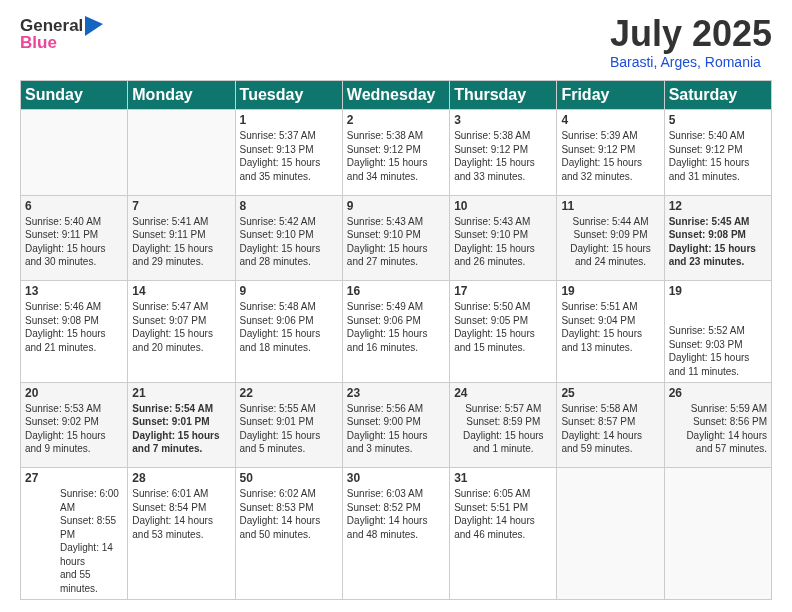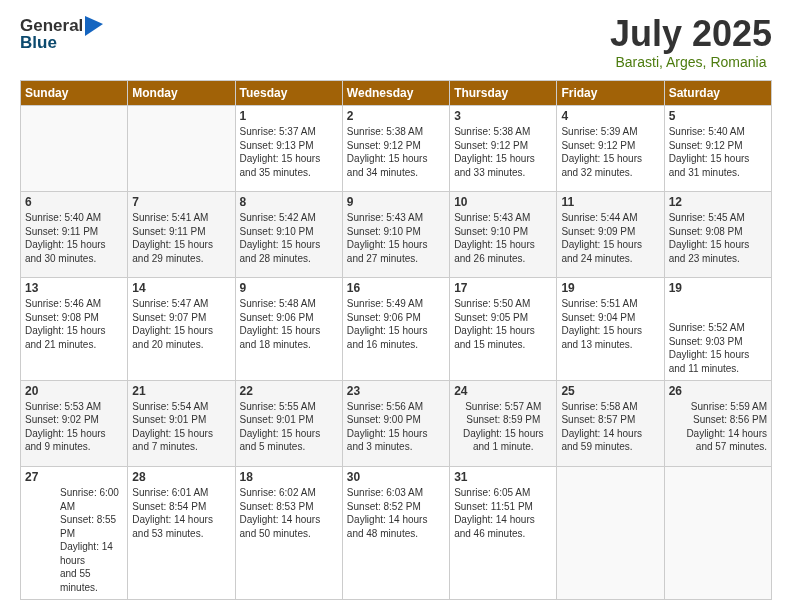--- a/index.html
+++ b/index.html
@@ -22,43 +22,43 @@
       justify-content: space-between;
       align-items: flex-start;
       margin-bottom: 10px;
     }
     .logo {
       display: flex;
       align-items: center;
     }
     .logo-general { color: #333; }
     .logo-blue { color: #1565c0; }
-    .title-block { text-align: center; }
+    .title-block { text-align: left; }
     .title-month {
       font-size: 36px;
       font-weight: bold;
       color: #333;
       line-height: 1;
     }
     .title-location {
       font-size: 14px;
-      color: #4d7c0f;
+      color: #1d4ed8;
       margin-top: 2px;
     }
     .calendar {
       flex: 1;
       border: 1px solid #ccc;
       border-collapse: collapse;
       width: 100%;
       table-layout: fixed;
     }
     .calendar th {
-      background: #a16207;
+      background: #0f766e;
       color: #fff;
-      font-size: 12px;
+      font-size: 16px;
       font-weight: bold;
       padding: 5px 4px;
       text-align: left;
       border: 1px solid #ccc;
     }
     .calendar td {
       border: 1px solid #ccc;
       vertical-align: top;
       padding: 3px 4px;
       font-size: 9.5px;
@@ -86,21 +86,21 @@
 <div class="page">
   <div class="header">
     <div class="logo">
       <div>
         <div style="display:flex;align-items:center;">
           <span class="logo-general" style="font-size:17px;font-weight:bold;">General</span>
           <svg width="18" height="20" viewBox="0 0 18 20" style="margin-left:2px;">
             <polygon points="0,0 18,8 0,20" fill="#1565c0"></polygon>
           </svg>
         </div>
-        <span class="logo-blue" style="font-size:17px;font-weight:bold;color:#0c4a6e;display:block;margin-top:-3px;">Blue</span>
+        <span class="logo-blue" style="font-size:17px;font-weight:bold;color:#ec4899;display:block;margin-top:-3px;">Blue</span>
       </div>
     </div>
     <div class="title-block">
       <div class="title-month">July 2025</div>
       <div class="title-location">Barasti, Arges, Romania</div>
     </div>
   </div>
 
   <table class="calendar">
     <thead>
@@ -185,28 +185,28 @@
           </td>
           <td class="row-shade">
             <span class="day-num">10</span>
             <div class="day-detail" style="white-space: pre-line;">Sunrise: 5:43 AM
 Sunset: 9:10 PM
 Daylight: 15 hours
 and 26 minutes.</div>
           </td>
           <td class="row-shade">
             <span class="day-num">11</span>
-            <div class="day-detail" style="white-space: pre-line;">Sunrise: 5:44 AM
+            <div class="day-detail" style="white-space: pre-line; text-align: center;">Sunrise: 5:44 AM
 Sunset: 9:09 PM
 Daylight: 15 hours
 and 24 minutes.</div>
           </td>
           <td class="row-shade">
             <span class="day-num">12</span>
-            <div class="day-detail" style="white-space: pre-line;">Sunrise: 5:45 AM
+            <div class="day-detail" style="white-space: pre-line; font-weight: bold;">Sunrise: 5:45 AM
 Sunset: 9:08 PM
 Daylight: 15 hours
 and 23 minutes.</div>
           </td>
         </tr>
         <tr>
           <td class="row-white">
             <span class="day-num">13</span>
             <div class="day-detail" style="white-space: pre-line;">Sunrise: 5:46 AM
 Sunset: 9:08 PM
@@ -259,21 +259,21 @@
         <tr>
           <td class="row-shade">
             <span class="day-num">20</span>
             <div class="day-detail" style="white-space: pre-line;">Sunrise: 5:53 AM
 Sunset: 9:02 PM
 Daylight: 15 hours
 and 9 minutes.</div>
           </td>
           <td class="row-shade">
             <span class="day-num">21</span>
-            <div class="day-detail" style="white-space: pre-line;">Sunrise: 5:54 AM
+            <div class="day-detail" style="white-space: pre-line; font-weight: bold;">Sunrise: 5:54 AM
 Sunset: 9:01 PM
 Daylight: 15 hours
 and 7 minutes.</div>
           </td>
           <td class="row-shade">
             <span class="day-num">22</span>
             <div class="day-detail" style="white-space: pre-line;">Sunrise: 5:55 AM
 Sunset: 9:01 PM
 Daylight: 15 hours
 and 5 minutes.</div>
@@ -316,37 +316,37 @@
 and 55 minutes.</div>
           </td>
           <td class="row-white">
             <span class="day-num">28</span>
             <div class="day-detail" style="white-space: pre-line;">Sunrise: 6:01 AM
 Sunset: 8:54 PM
 Daylight: 14 hours
 and 53 minutes.</div>
           </td>
           <td class="row-white">
-            <span class="day-num">18</span>
+            <span class="day-num">50</span>
             <div class="day-detail" style="white-space: pre-line;">Sunrise: 6:02 AM
 Sunset: 8:53 PM
 Daylight: 14 hours
 and 50 minutes.</div>
           </td>
           <td class="row-white">
             <span class="day-num">30</span>
             <div class="day-detail" style="white-space: pre-line;">Sunrise: 6:03 AM
 Sunset: 8:52 PM
 Daylight: 14 hours
 and 48 minutes.</div>
           </td>
           <td class="row-white">
             <span class="day-num">31</span>
             <div class="day-detail" style="white-space: pre-line;">Sunrise: 6:05 AM
-Sunset: 11:51 PM
+Sunset: 5:51 PM
 Daylight: 14 hours
 and 46 minutes.</div>
           </td>
           <td class="empty"></td>
           <td class="empty"></td>
         </tr>
       </tbody>
   </table>
 </div>
 

